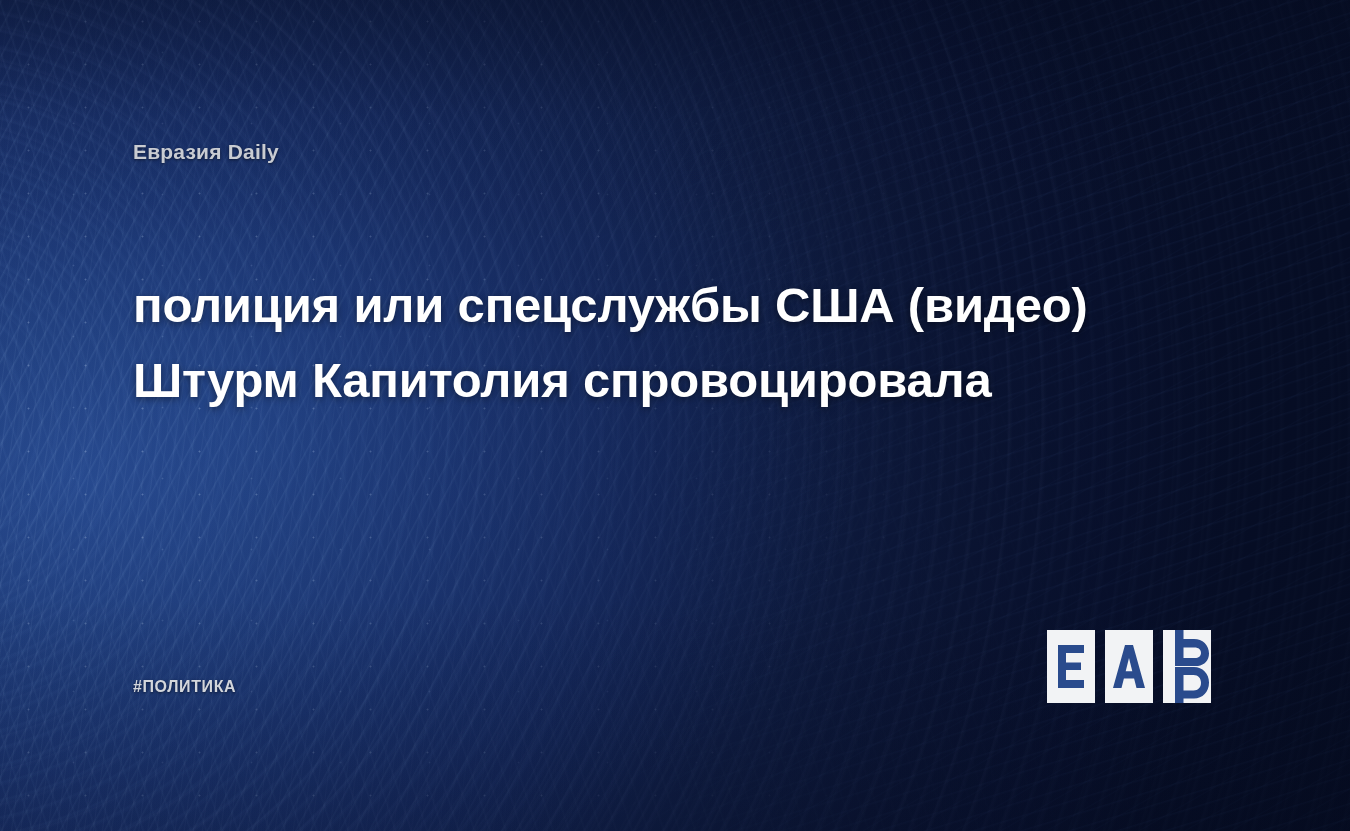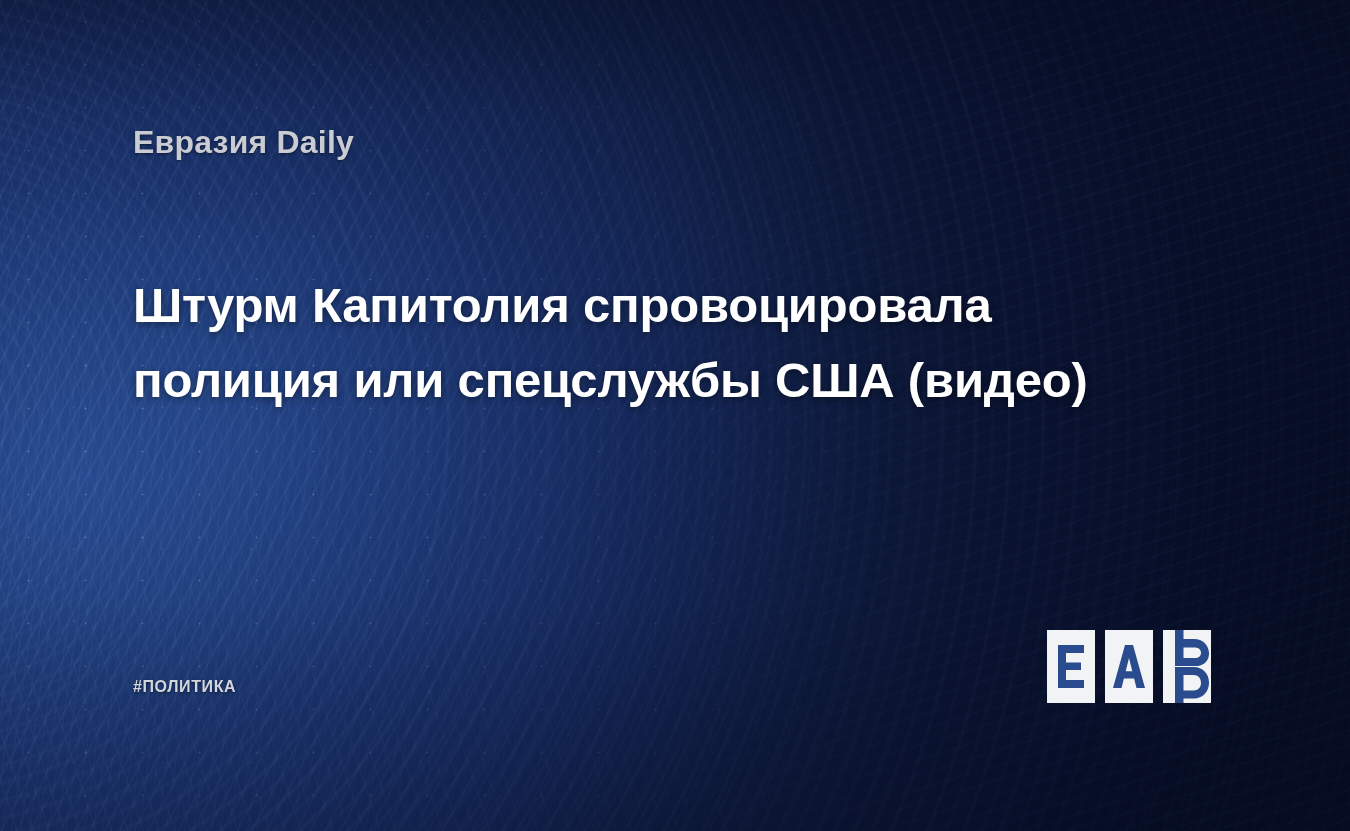--- a/index.html
+++ b/index.html
@@ -161,22 +161,22 @@
   
 
   #content {
     position: absolute;
     inset: 0;
   }
 
   #brand {
     position: absolute;
     left: 133px;
-    top: 124px;
-    font-size: 32px;
+    top: 140px;
+    font-size: 21px;
     font-weight: bold;
     color: #c9ccd2;
     letter-spacing: 0.2px;
     white-space: nowrap;
     text-shadow: 0 1px 3px rgba(0,0,0,0.5);
   }
 
   #headline {
     position: absolute;
     left: 133px;
@@ -252,22 +252,22 @@
   <div class="bg-layer streaks" id="streaks-e"></div>
   <div class="bg-layer" id="bg-dots"></div>
   <div class="bg-layer" id="bg-vignette"></div>
   <div class="bg-layer" id="bg-darken-top"></div>
 
   <div id="content">
 
     <div id="brand">Евразия Daily</div>
 
     <div id="headline">
+      <span class="hl-line">полиция или спецслужбы США (видео)</span>
       <span class="hl-line">Штурм Капитолия спровоцировала</span>
-      <span class="hl-line">полиция или спецслужбы США (видео)</span>
     </div>
 
     <div id="hashtag">#ПОЛИТИКА</div>
 
     <div id="logo">
 
       <div class="logo-tile tile-e">
         <span>
           <svg width="30" height="47" viewBox="0 0 30 47" aria-hidden="true">
             <path d="M2 2 H28 V10 H10 V19.5 H25 V27 H10 V37 H28 V45 H2 Z" fill="#2a4b8d"></path>

